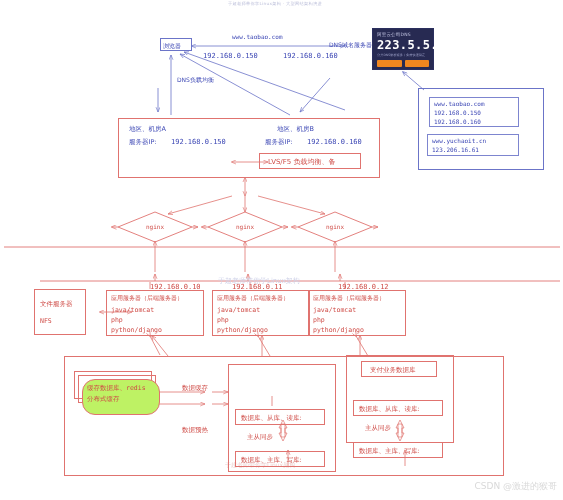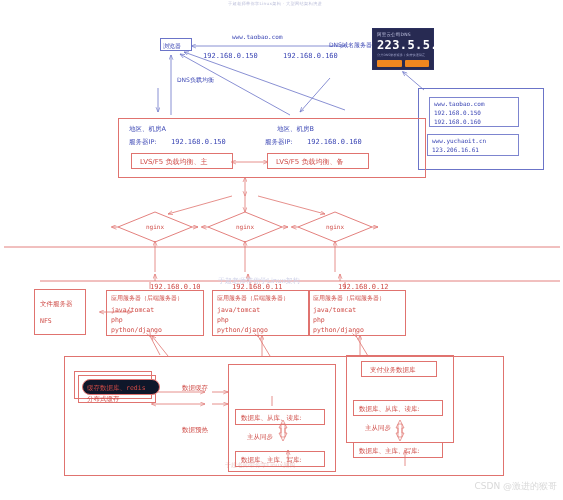--- a/index.html
+++ b/index.html
@@ -174,33 +174,30 @@
       <div class="lbl f6 mono blue-t" style="left:4px;top:2px;">www.taobao.com</div>
       <div class="lbl f6 mono blue-t" style="left:4px;top:11px;">192.168.0.150</div>
       <div class="lbl f6 mono blue-t" style="left:4px;top:20px;">192.168.0.160</div>
     </div>
     <div class="ip-sub" style="left:8px;top:45px;width:92px;height:22px;">
       <div class="lbl f6 mono blue-t" style="left:4px;top:2px;">www.yuchaoit.cn</div>
       <div class="lbl f6 mono blue-t" style="left:4px;top:11px;">123.206.16.61</div>
     </div>
   </div>
 
-  <div class="box red" style="left:118px;top:118px;width:308px;height:60px;">
+  <div class="box red" style="left:118px;top:118px;width:262px;height:60px;">
     <div class="lbl f65" style="left:10px;top:6px;color:#3b46b4;">地区、机房A</div>
     <div class="lbl f65" style="left:10px;top:19px;color:#3b46b4;">服务器IP:</div>
     <div class="lbl f7 mono" style="left:52px;top:19px;color:#3b46b4;">192.168.0.150</div>
 
     <div class="lbl f65" style="left:158px;top:6px;color:#3b46b4;">地区、机房B</div>
     <div class="lbl f65" style="left:146px;top:19px;color:#3b46b4;">服务器IP:</div>
     <div class="lbl f7 mono" style="left:188px;top:19px;color:#3b46b4;">192.168.0.160</div>
 
-    <div class="box red" style="left:12px;top:34px;width:102px;height:16px;">
-      <div class="lbl f7" style="left:8px;top:3.5px;">LVS/F5 负载均衡、主</div>
-    </div>
-    <div class="box red" style="left:148px;top:34px;width:102px;height:16px;">
+    <div class="box red" style="left:140px;top:34px;width:102px;height:16px;">
       <div class="lbl f7" style="left:8px;top:3.5px;">LVS/F5 负载均衡、备</div>
     </div>
   </div>
 
   <div class="diamond" style="left:118px;top:212px;">
     <div class="dtxt">nginx</div>
   </div>
   <div class="diamond" style="left:208px;top:212px;">
     <div class="dtxt">nginx</div>
   </div>
@@ -235,21 +232,21 @@
     <div class="lbl f6" style="left:4px;top:3px;">应用服务器（后端服务器）</div>
     <div class="lbl f65 mono" style="left:4px;top:15px;">java/tomcat</div>
     <div class="lbl f65 mono" style="left:4px;top:25px;">php</div>
     <div class="lbl f65 mono" style="left:4px;top:35px;">python/django</div>
   </div>
 
   <div class="box red" style="left:64px;top:356px;width:440px;height:120px;"></div>
 
   <div class="stack" style="left:74px;top:371px;width:78px;height:28px;"></div>
   <div class="stack" style="left:78px;top:375px;width:78px;height:28px;"></div>
-  <div class="stack" style="left:82px;top:379px;width:78px;height:16px;background:#0f172a;border-radius:13px;">
+  <div class="stack" style="left:82px;top:379px;width:78px;height:36px;background:#bef264;border-radius:13px;">
     <div class="lbl f65 mono" style="left:4px;top:4px;color:#cf4b46;">缓存数据库、redis</div>
     <div class="lbl f65" style="left:4px;top:15px;color:#cf4b46;">分布式缓存</div>
   </div>
 
   <div class="lbl f65 red-t" style="left:182px;top:384px;">数据缓存</div>
   <div class="lbl f65 red-t" style="left:182px;top:426px;">数据预热</div>
 
   <div class="box red" style="left:228px;top:364px;width:108px;height:108px;">
     <div class="box red" style="left:6px;top:44px;width:90px;height:16px;">
       <div class="lbl f65" style="left:5px;top:3.5px;">数据库、从库、读库:</div>

